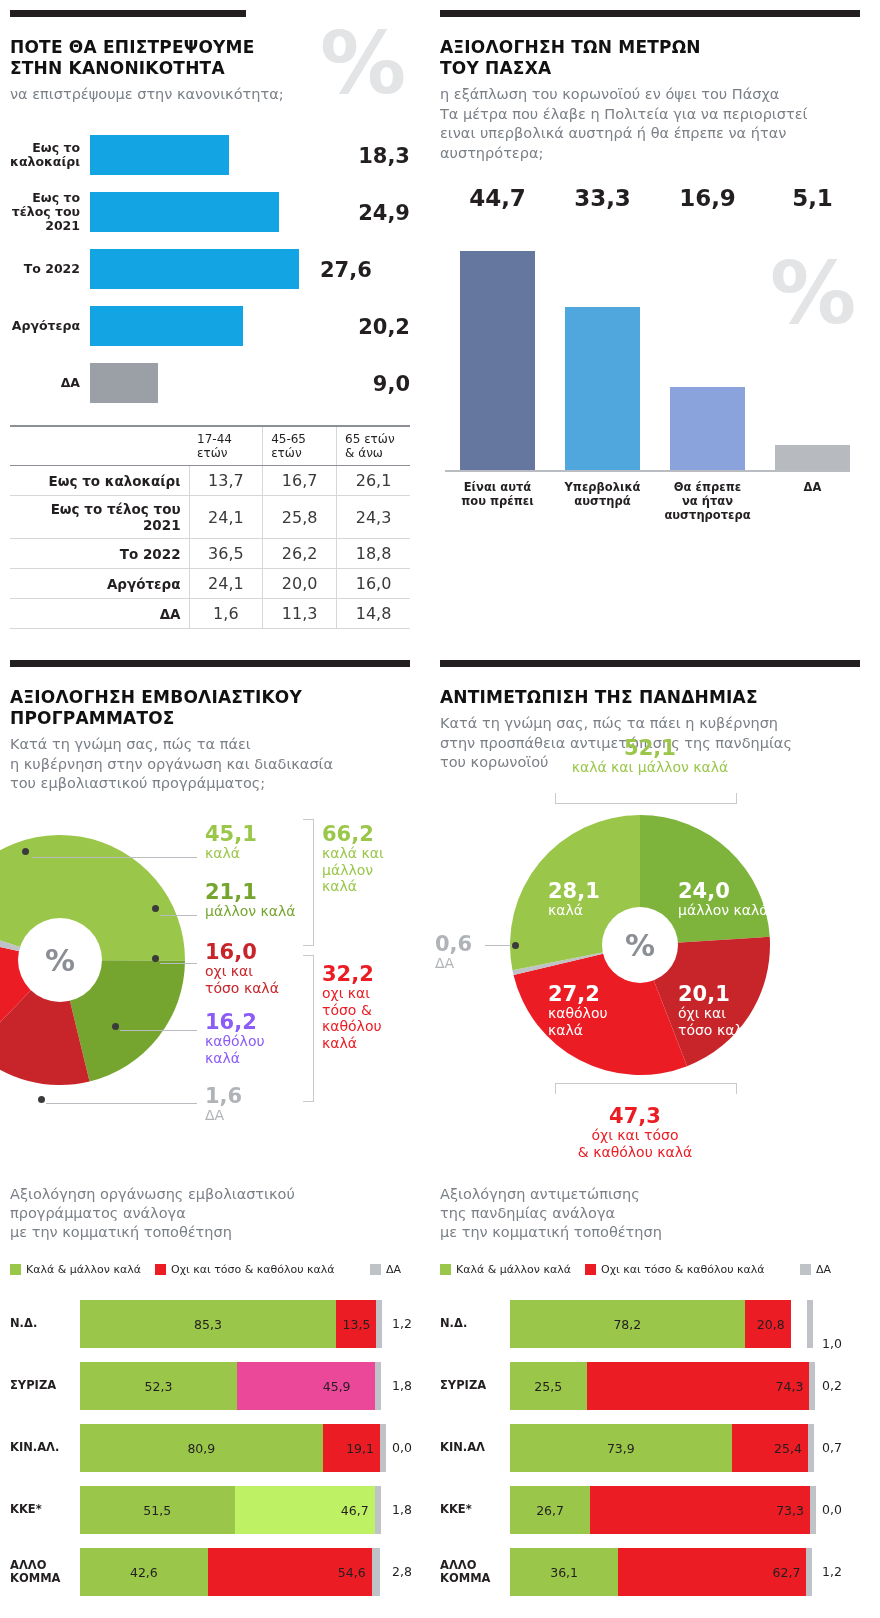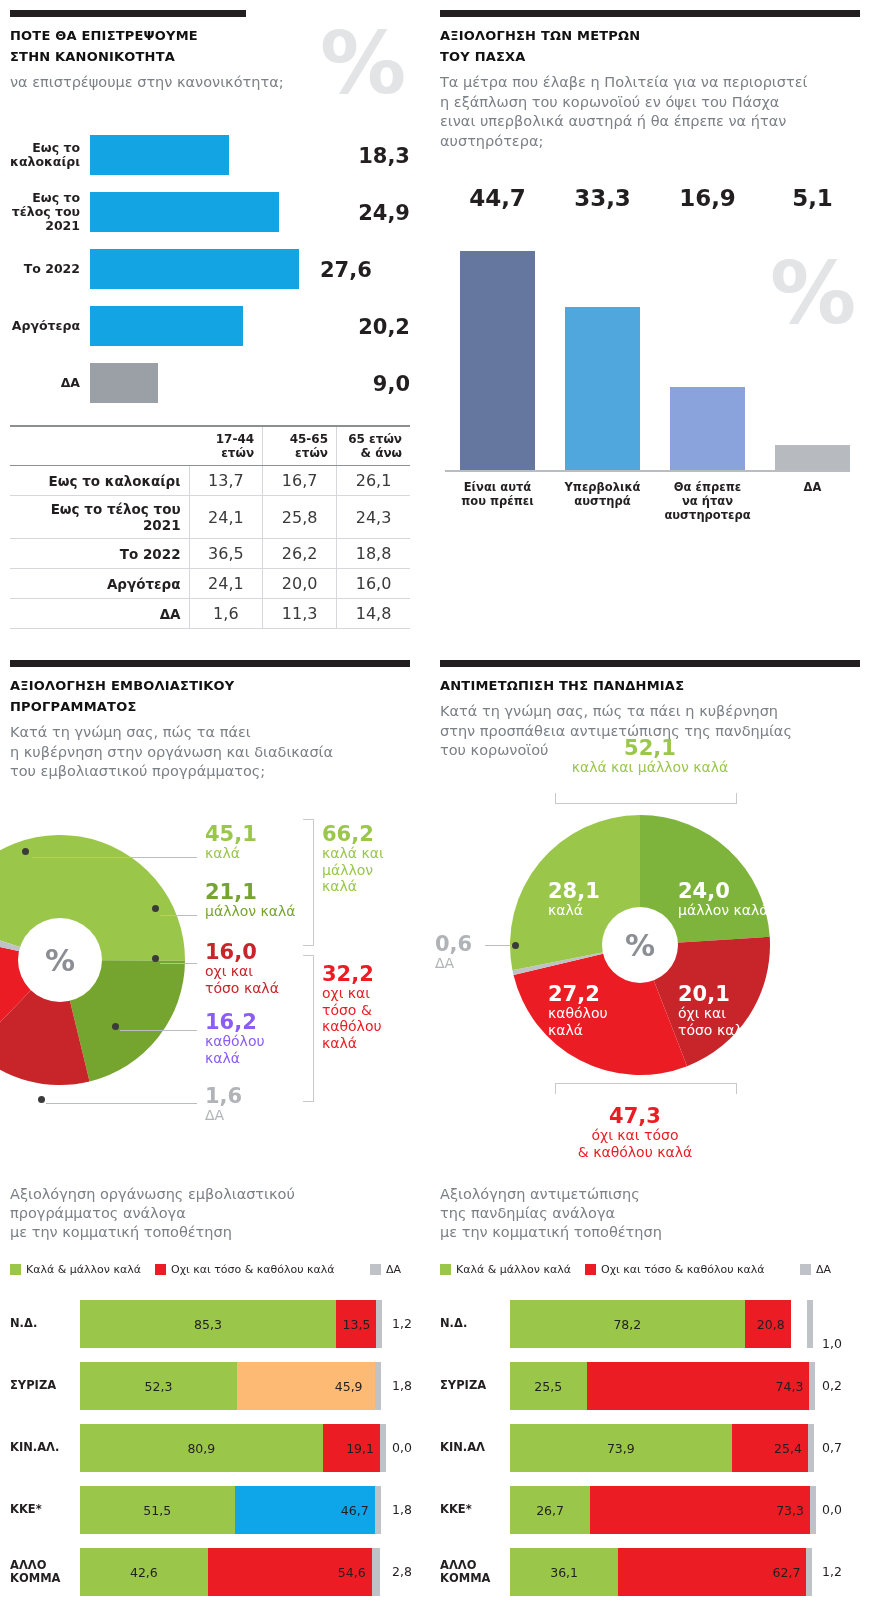--- a/index.html
+++ b/index.html
@@ -1,29 +1,29 @@
 <!DOCTYPE html>
 <html><head>
 <meta charset="utf-8">
 <style>
   html,body{margin:0;padding:0;background:#ffffff;}
   body{width:880px;height:1618px;position:relative;font-family:"DejaVu Sans","Liberation Sans",sans-serif;color:#231f20;}
   .panel{position:absolute;}
   .rule{height:7px;background:#231f20;}
-  .ttl{font-weight:bold;font-size:13px;line-height:21px;letter-spacing:.2px;color:#111;margin-top:8px;}
+  .ttl{font-weight:bold;font-size:17px;line-height:21px;letter-spacing:.2px;color:#111;margin-top:20px;}
   .sub{font-size:14.5px;line-height:19.5px;color:#7b8087;margin-top:6px;}
   .pctwm{position:absolute;font-size:86px;font-weight:bold;color:#e3e4e6;line-height:1;}
   .hb-lab{position:absolute;right:0;width:88px;text-align:right;font-size:12.5px;font-weight:bold;line-height:14px;color:#231f20;}
   .hb-bar{position:absolute;left:0;top:0;}
   .hb-val{position:absolute;font-size:21px;font-weight:bold;color:#231f20;}
 
   
   table.t1{border-collapse:collapse;width:400px;font-size:13px;}
   table.t1 td,table.t1 th{padding:5px 8px;}
-  table.t1 thead th{font-weight:bold;font-size:12px;line-height:14px;text-align:right;vertical-align:bottom;border-bottom:1.5px solid #8c9096;}
+  table.t1 thead th{font-weight:normal;font-size:12px;line-height:14px;text-align:left;vertical-align:bottom;border-bottom:1.5px solid #8c9096;}
   table.t1 thead th.blank{border-bottom:1.5px solid #8c9096;}
   table.t1 tbody td{border-bottom:1px solid #d5d7da;font-size:16px;text-align:center;color:#3a3a3a;}
   table.t1 tbody td.rl{text-align:right;font-weight:bold;font-size:13.5px;color:#231f20;border-right:1px solid #d5d7da;}
   table.t1 tbody td.sep{border-right:1px solid #d5d7da;}
   .tcaprule{width:400px;height:2px;background:#8c9096;}
   .vb-val{position:absolute;font-size:23px;font-weight:bold;color:#231f20;text-align:center;}
   .vb-lab{position:absolute;font-size:11.5px;font-weight:bold;line-height:14px;text-align:center;color:#231f20;}
   .axis{position:absolute;height:1.5px;background:#b9bcc0;}
 
   
@@ -147,22 +147,22 @@
     </table>
 </div>
 
 <div class="panel" style="left:440px;top:10px;width:420px;">
   <div class="rule" style="width:420px;"></div>
   <div class="ttl" id="p2-title">
       <div>ΑΞΙΟΛΟΓΗΣΗ ΤΩΝ ΜΕΤΡΩΝ</div>
       <div>ΤΟΥ ΠΑΣΧΑ</div>
     </div>
   <div class="sub" id="p2-sub">
+      <div>η εξάπλωση του κορωνοϊού εν όψει του Πάσχα</div>
       <div>Τα μέτρα που έλαβε η Πολιτεία για να περιοριστεί</div>
-      <div>η εξάπλωση του κορωνοϊού εν όψει του Πάσχα</div>
       <div>ειναι υπερβολικά αυστηρά ή θα έπρεπε να ήταν</div>
       <div>αυστηρότερα;</div>
     </div>
 </div>
 <div class="pctwm" style="left:770px;top:250px;">%</div>
 <div class="panel" id="c2" style="left:440px;top:185px;width:420px;height:360px;">
     <div class="axis" style="left: 5px; top: 285px; width: 405px;"></div>
     <div style="position: absolute; left: 20px; top: 65.97px; width: 75px; height: 219.03px; background: rgb(101, 119, 159);"></div>
     <div class="vb-val" style="left: 12px; top: 0px; width: 91px;">44,7</div>
     <div class="vb-lab" style="left: 8px; top: 295px; width: 99px;">
@@ -367,39 +367,39 @@
       <div class="sb-seg" style="left: 0px; width: 255.9px; background: rgb(154, 199, 74); justify-content: center;">85,3</div>
       <div class="sb-seg" style="left: 255.9px; width: 40.5px; background: rgb(236, 28, 36); justify-content: flex-end; padding-right: 6px; box-sizing: border-box;">13,5</div>
       <div class="sb-seg" style="left: 296.4px; width: 3.6px; background: rgb(191, 194, 198); justify-content: flex-end; padding-right: 6px; box-sizing: border-box;"></div>
     </div>
     <div class="sb-da" style="left: 382px; top: 131px;">1,2</div>
     <div class="sb-name" style="left: 0px; top: 194.25px; width: 64px;">
       <div>ΣΥΡΙΖΑ</div>
     </div>
     <div class="sb-row" style="left: 70px; top: 177px; width: 300px; height: 48px;">
       <div class="sb-seg" style="left: 0px; width: 156.9px; background: rgb(154, 199, 74); justify-content: center;">52,3</div>
-      <div class="sb-seg" style="left: 156.9px; width: 137.7px; background: #fdba74; justify-content: flex-end; padding-right: 12px; box-sizing: border-box;">45,9</div>
+      <div class="sb-seg" style="left: 156.9px; width: 137.7px; background: #ec4899; justify-content: flex-end; padding-right: 24px; box-sizing: border-box;">45,9</div>
       <div class="sb-seg" style="left: 294.6px; width: 5.4px; background: rgb(191, 194, 198); justify-content: flex-end; padding-right: 6px; box-sizing: border-box;"></div>
     </div>
     <div class="sb-da" style="left: 382px; top: 193px;">1,8</div>
     <div class="sb-name" style="left: 0px; top: 256.25px; width: 64px;">
       <div>ΚΙΝ.ΑΛ.</div>
     </div>
     <div class="sb-row" style="left: 70px; top: 239px; width: 300px; height: 48px;">
       <div class="sb-seg" style="left: 0px; width: 242.7px; background: rgb(154, 199, 74); justify-content: center;">80,9</div>
       <div class="sb-seg" style="left: 242.7px; width: 57.3px; background: rgb(236, 28, 36); justify-content: flex-end; padding-right: 6px; box-sizing: border-box;">19,1</div>
       <div class="sb-seg" style="left: 300px; width: 0px; background: rgb(191, 194, 198); justify-content: flex-end; padding-right: 6px; box-sizing: border-box;"></div>
     </div>
     <div class="sb-da" style="left: 382px; top: 255px;">0,0</div>
     <div class="sb-name" style="left: 0px; top: 318.25px; width: 64px;">
       <div>ΚΚΕ*</div>
     </div>
     <div class="sb-row" style="left: 70px; top: 301px; width: 300px; height: 48px;">
       <div class="sb-seg" style="left: 0px; width: 154.5px; background: rgb(154, 199, 74); justify-content: center;">51,5</div>
-      <div class="sb-seg" style="left: 154.5px; width: 140.1px; background: #0ea5e9; justify-content: flex-end; padding-right: 6px; box-sizing: border-box;">46,7</div>
+      <div class="sb-seg" style="left: 154.5px; width: 140.1px; background: #bef264; justify-content: flex-end; padding-right: 6px; box-sizing: border-box;">46,7</div>
       <div class="sb-seg" style="left: 294.6px; width: 5.4px; background: rgb(191, 194, 198); justify-content: flex-end; padding-right: 6px; box-sizing: border-box;"></div>
     </div>
     <div class="sb-da" style="left: 382px; top: 317px;">1,8</div>
     <div class="sb-name" style="left: 0px; top: 373.5px; width: 64px;">
       <div>ΑΛΛΟ</div>
       <div>ΚΟΜΜΑ</div>
     </div>
     <div class="sb-row" style="left: 70px; top: 363px; width: 300px; height: 48px;">
       <div class="sb-seg" style="left: 0px; width: 127.8px; background: rgb(154, 199, 74); justify-content: center;">42,6</div>
       <div class="sb-seg" style="left: 127.8px; width: 163.8px; background: rgb(236, 28, 36); justify-content: flex-end; padding-right: 6px; box-sizing: border-box;">54,6</div>

